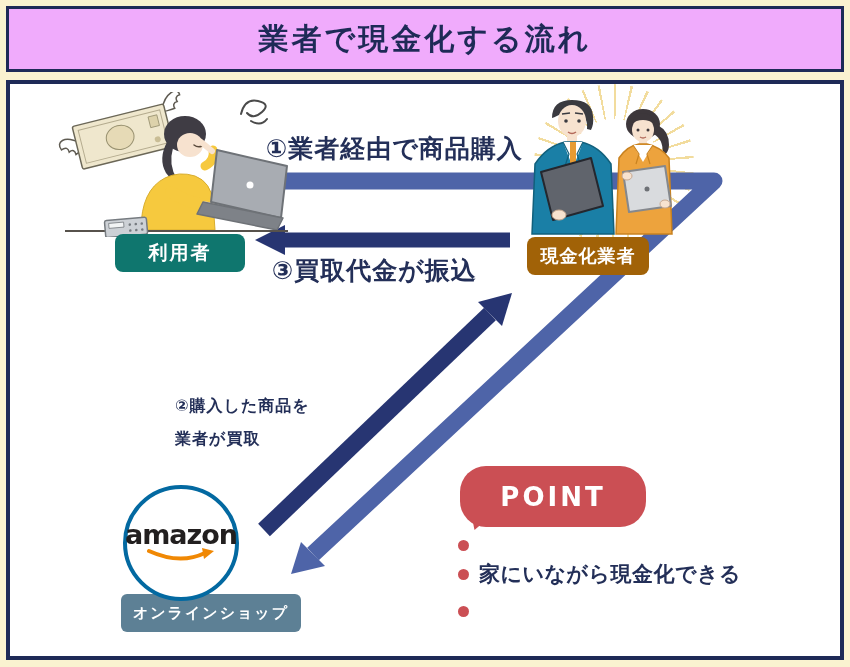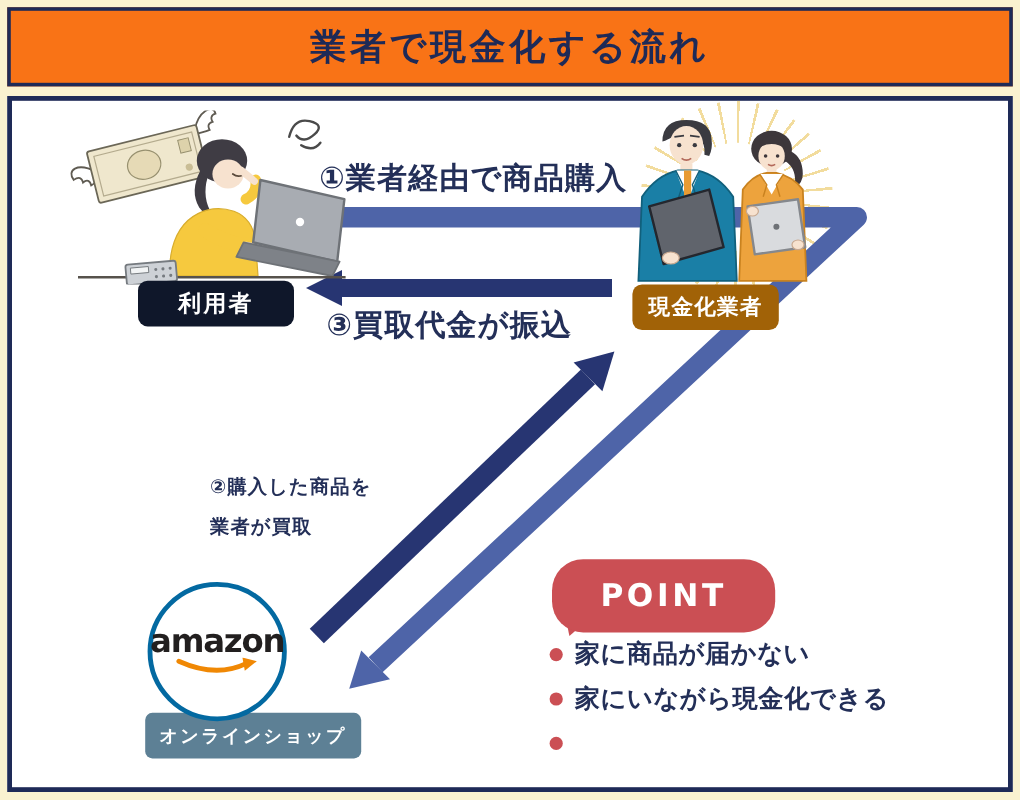--- a/index.html
+++ b/index.html
@@ -5,21 +5,21 @@
   * { margin:0; padding:0; box-sizing:border-box; }
   html,body { width:850px; height:667px; }
   body {
     position:relative;
     background:#faf2d0;
     font-family:"DejaVu Sans","Liberation Sans",sans-serif;
     overflow:hidden;
   }
   .title-bar {
     position:absolute; left:6px; top:6px; width:838px; height:66px;
-    background:#f97316; border:3px solid #1e2a57;
+    background:#f0abfc; border:3px solid #1e2a57;
     display:flex; align-items:center; justify-content:center;
   }
   .title-text {
     font-size:30px; font-weight:bold; color:#1e2a57; letter-spacing:3px;
   }
   .canvas {
     position:absolute; left:6px; top:80px; width:838px; height:580px;
     background:#ffffff; border:4px solid #1e2a57; overflow:hidden;
   }
   
@@ -35,21 +35,21 @@
   .arrows { position:absolute; left:0; top:0; }
   .illus { position:absolute; }
   .illus-user { left:45px; top:8px; }
   .illus-vendor { left:497px; top:10px; }
 
   .actor-label {
     position:absolute; display:flex; align-items:center; justify-content:center;
     color:#ffffff; font-weight:bold; border-radius:8px;
   }
   .label-user { left:105px; top:150px; width:130px; height:38px;
-    background:#0f172a; font-size:19px; letter-spacing:2px; }
+    background:#0f766e; font-size:19px; letter-spacing:2px; }
   .label-vendor { left:517px; top:153px; width:122px; height:38px;
     background:#a16207; font-size:18px; letter-spacing:1px; }
   .label-shop { left:87px; top:510px; width:180px; height:38px;
     background:#5d8095; font-size:15px; letter-spacing:2px; border-radius:6px;margin-left:24px; }
 
   .amazon-circle {
     position:absolute; left:113px; top:401px; width:116px; height:116px;
     background:#ffffff; border:4px solid #0369a1; border-radius:50%;
     display:flex; flex-direction:column; align-items:center; justify-content:center;
   }
@@ -216,21 +216,20 @@
     <span>業者が買取</span>
   </div>
 
   <div class="point-tail"></div>
   <div class="point-badge">
     <span>POINT</span>
   </div>
   <ul class="point-list">
     <li>
       <span class="dot"></span>
-      <span>家に商品が届かない</span>
     </li>
     <li>
       <span class="dot"></span>
       <span>家にいながら現金化できる</span>
     </li>
     <li>
       <span class="dot"></span>
     </li>
   </ul>
 

